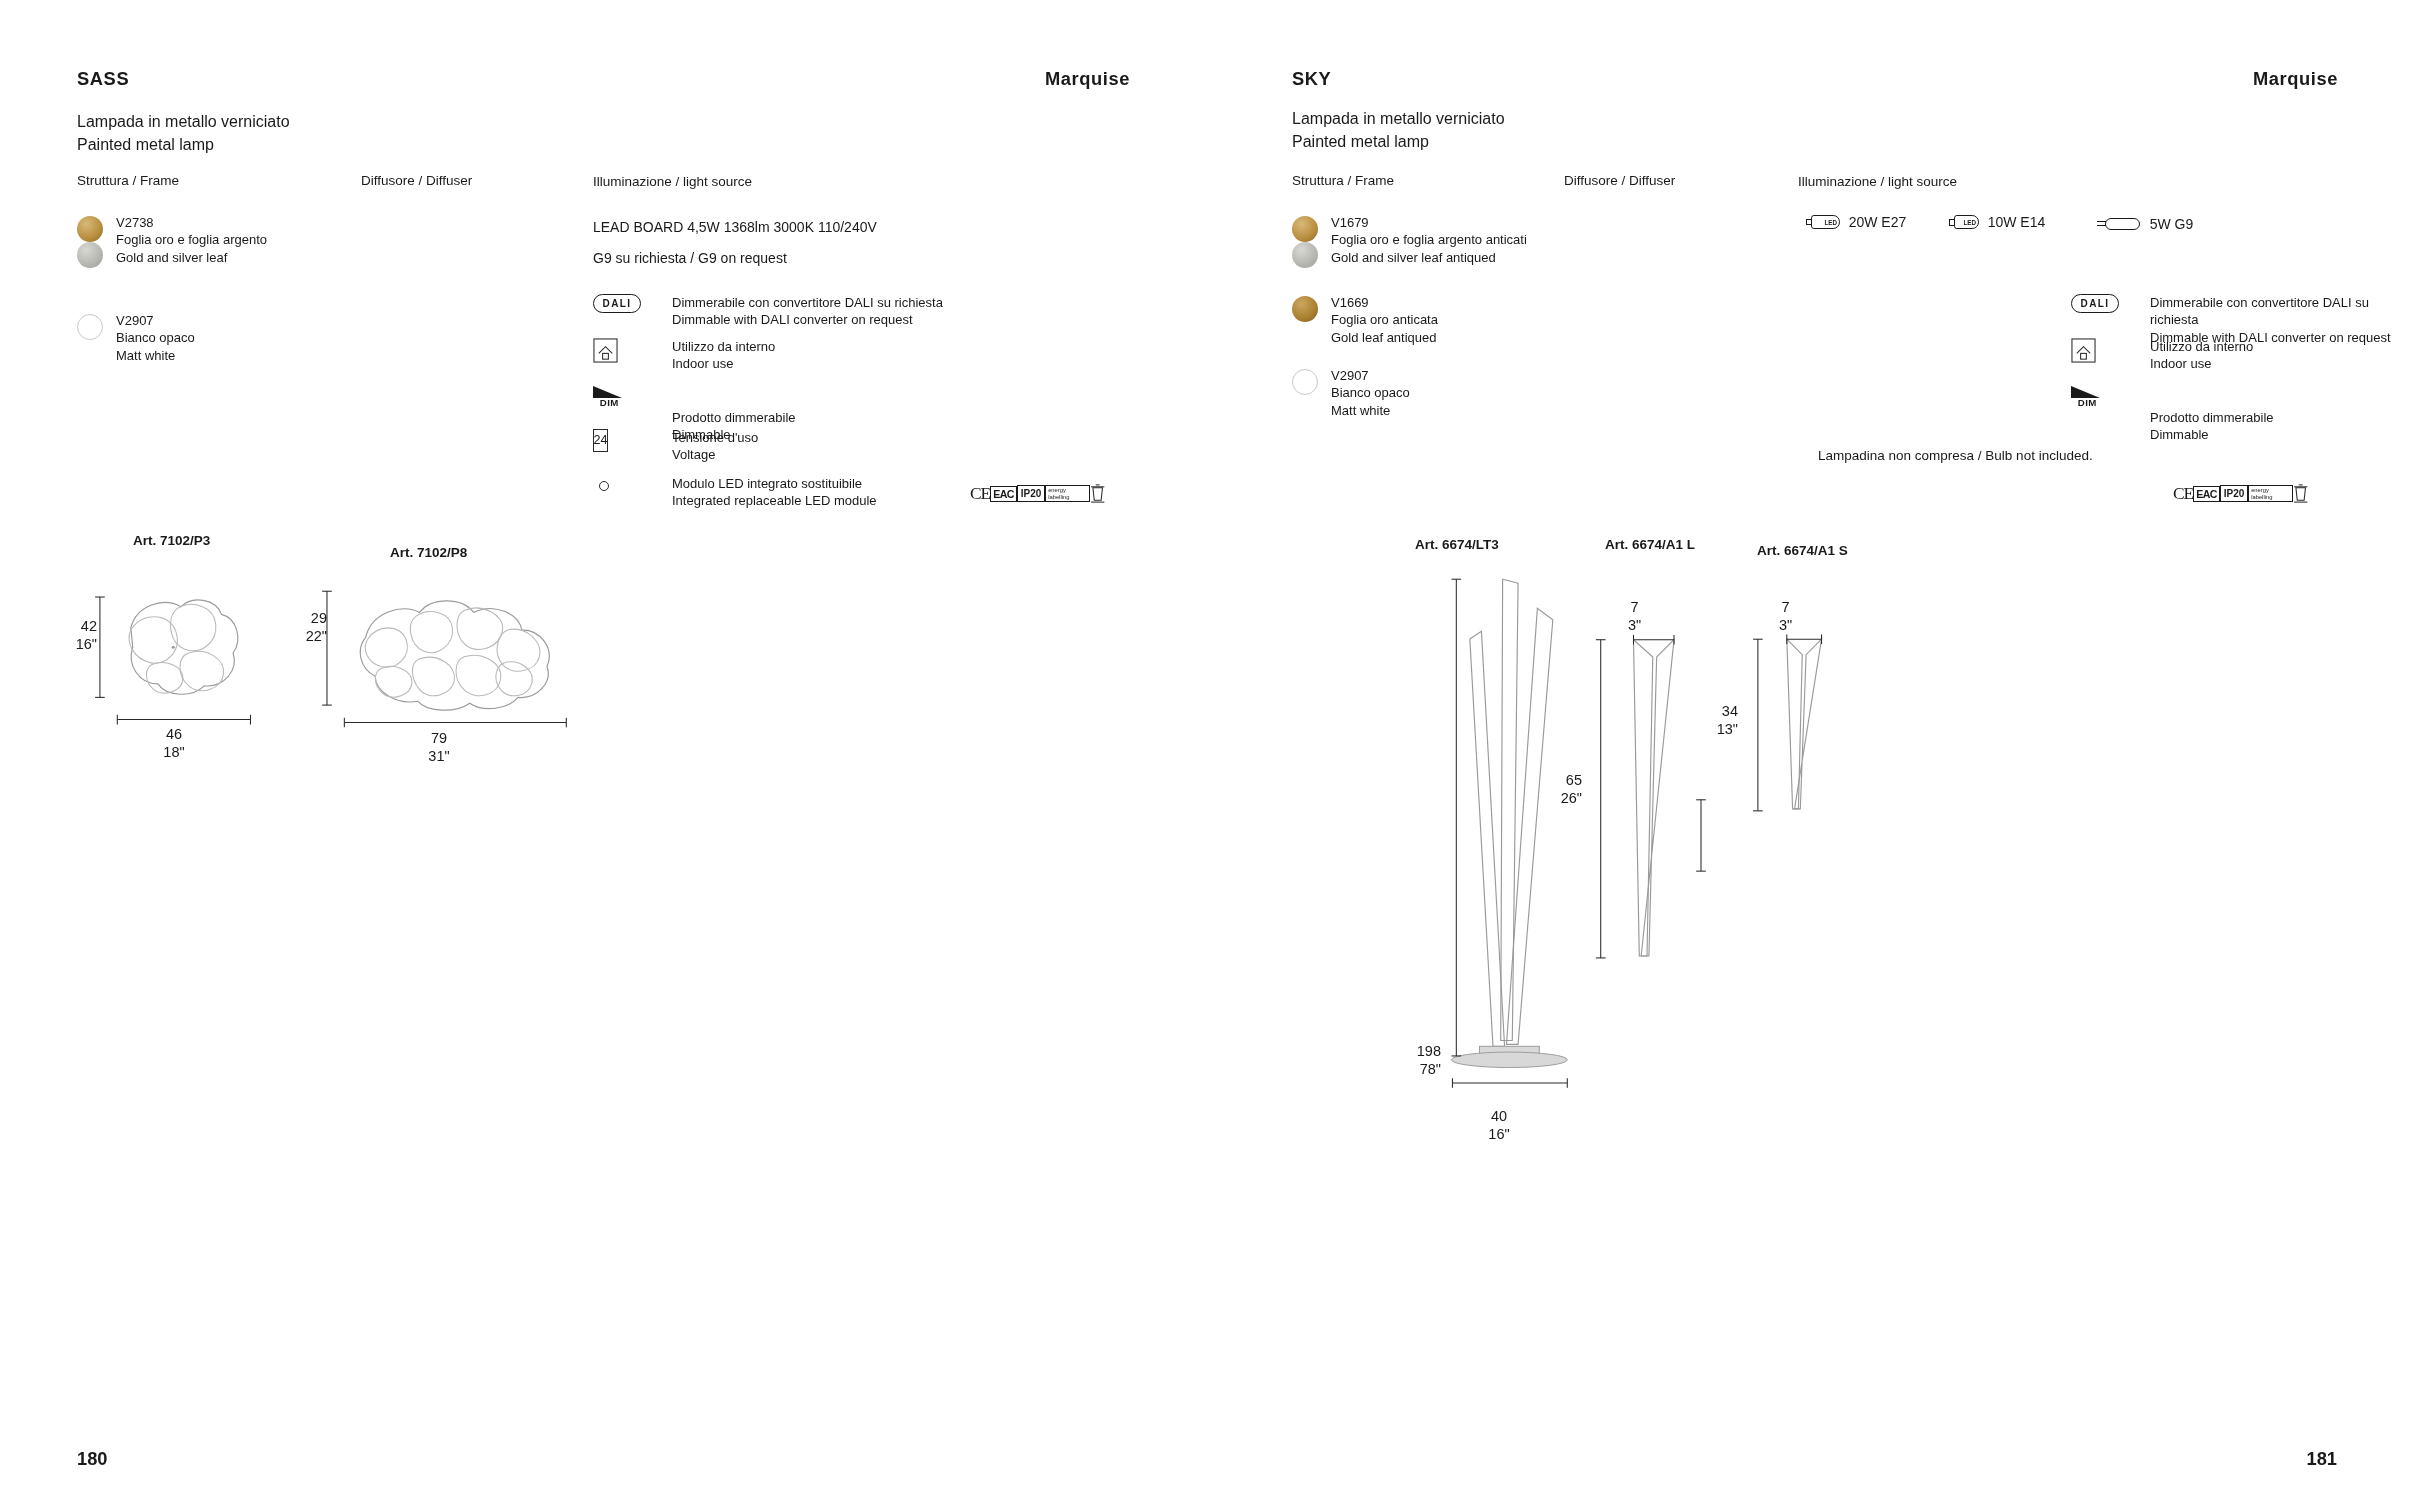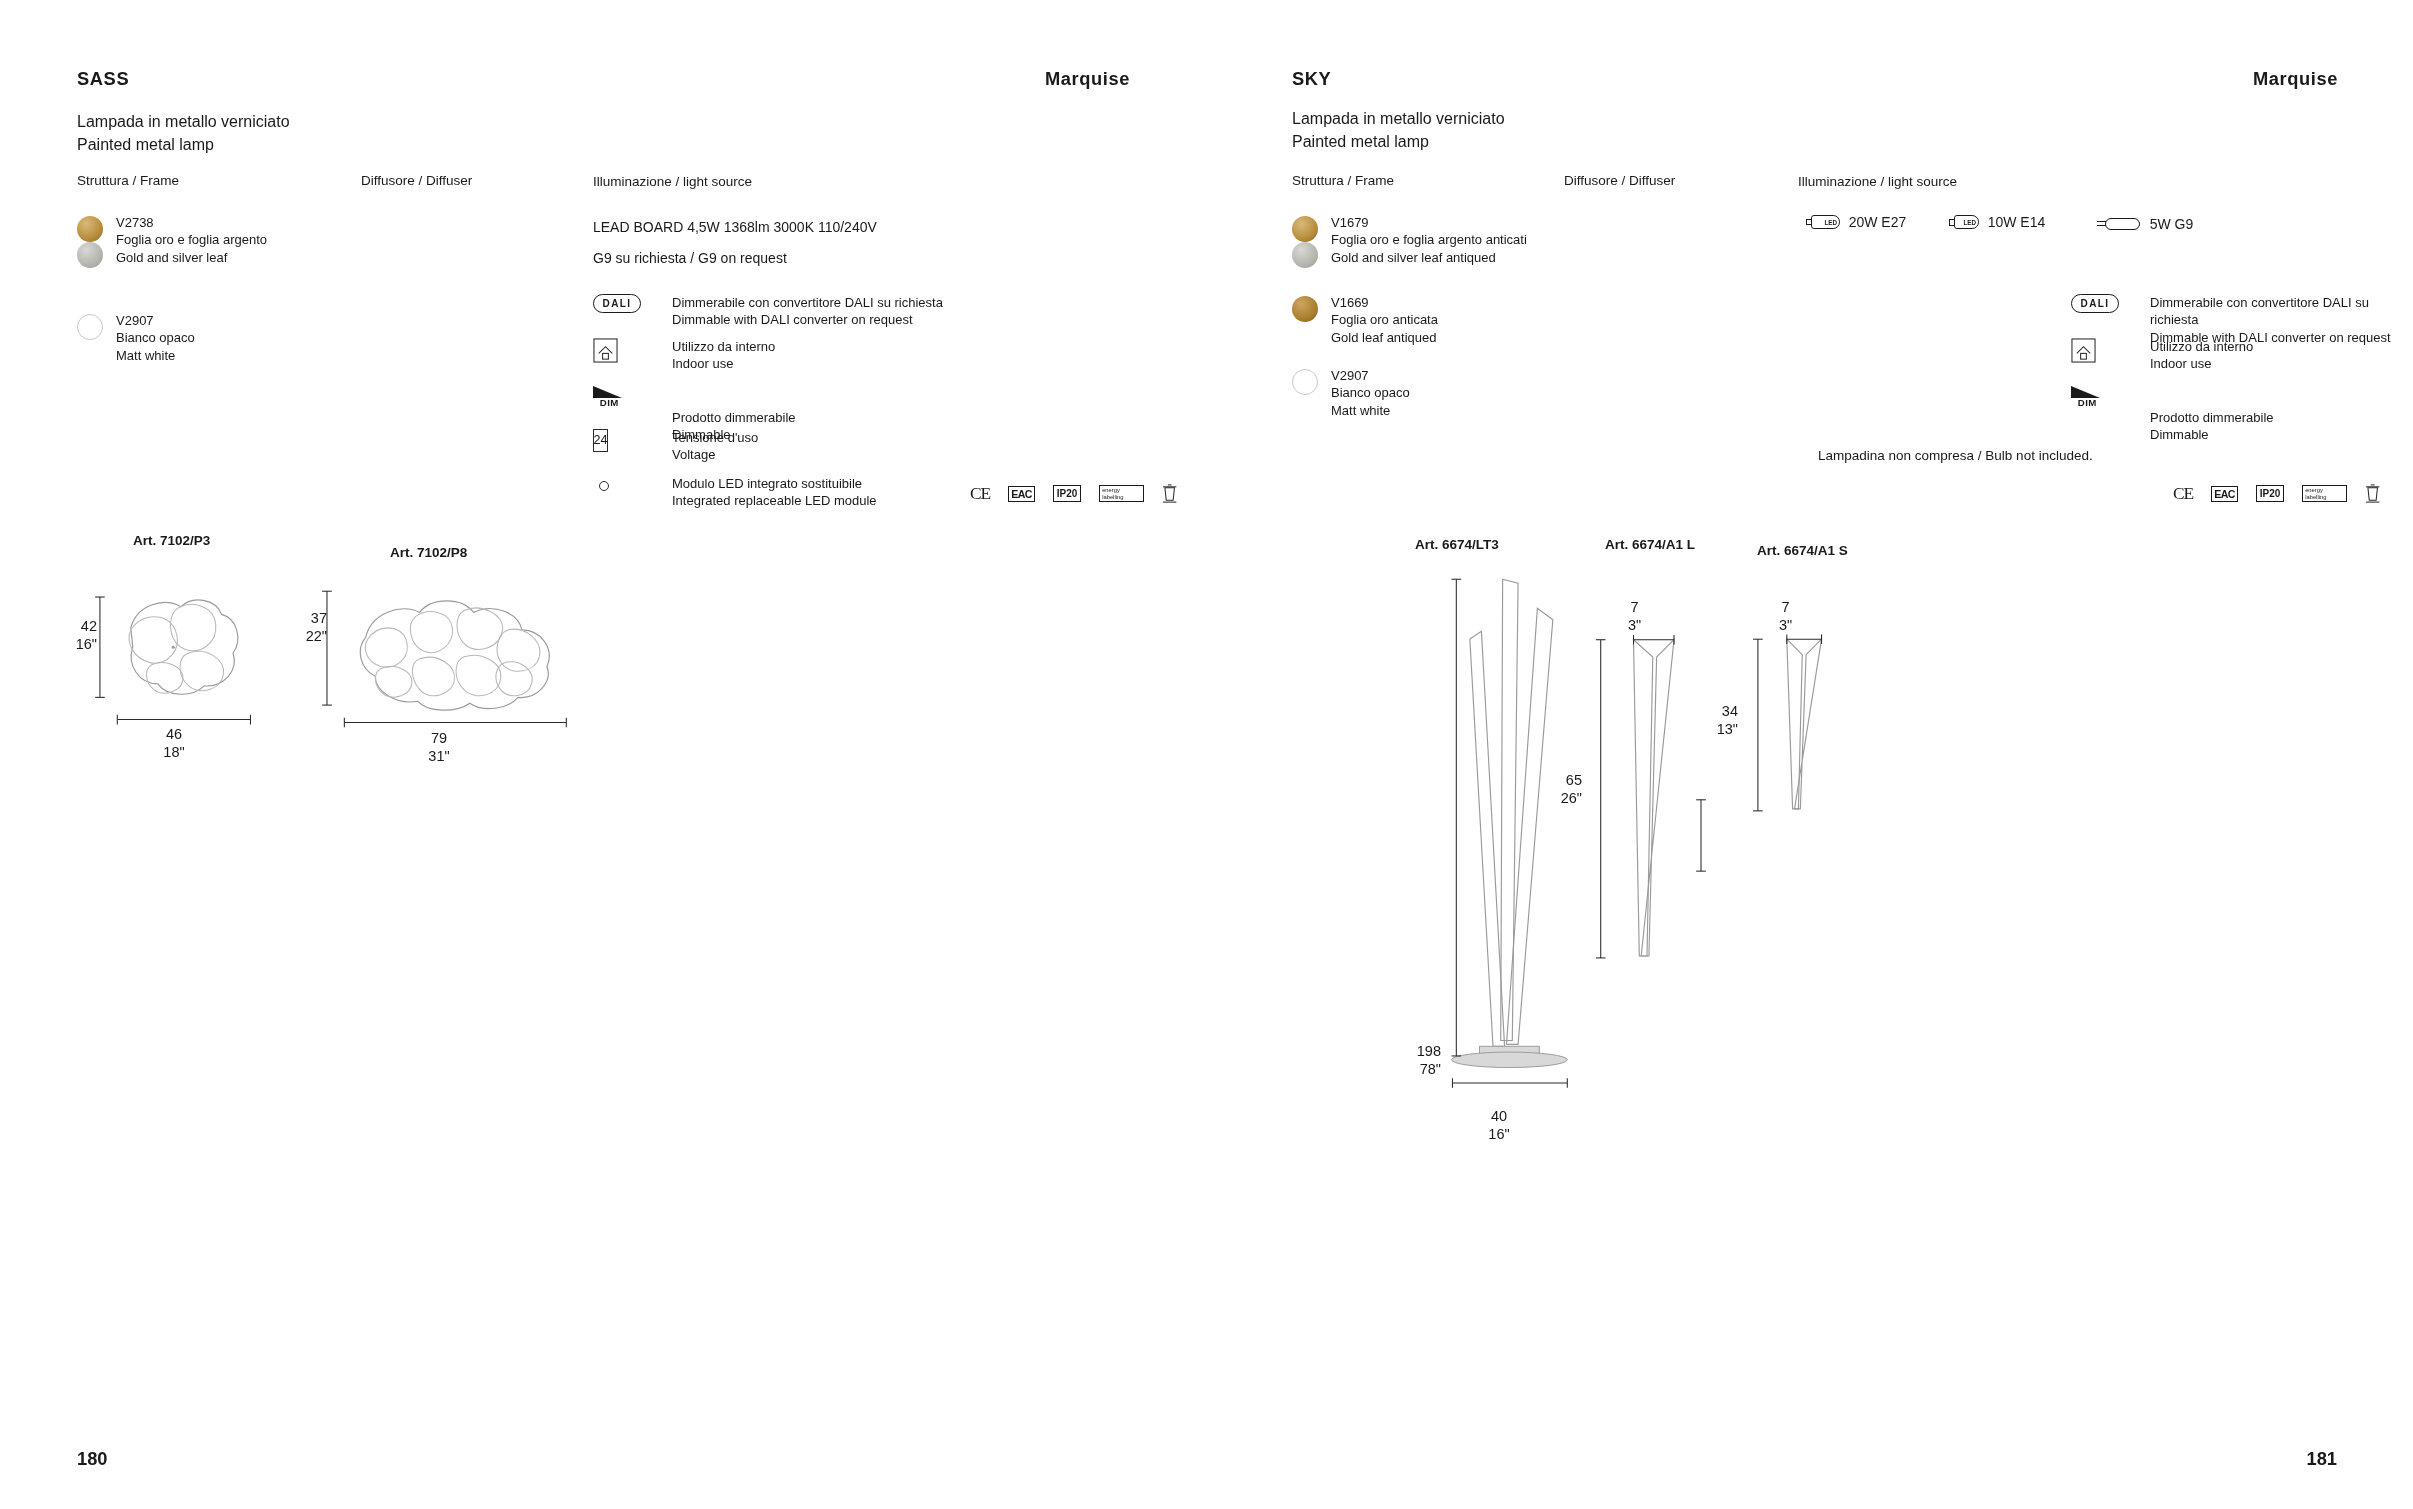--- a/index.html
+++ b/index.html
@@ -157,21 +157,21 @@
     position: absolute;
     left: 6.8px; bottom: 0;
     letter-spacing: 0.4px;
   }
   .indoor-ic svg { display: block; }
 
   .certrow {
     position: absolute;
     display: flex;
     align-items: center;
-    gap: 18px;
+    gap: 0;
   }
   .ce-mark { font-size: 17.4px; letter-spacing: -1px; font-family: "Liberation Serif", serif; }
   .eac-mark {
     border: 1.4px solid #1a1a1a;
     font-size: 10.6px;
     font-weight: bold;
     padding: 1px 1.9px;
     letter-spacing: -0.5px;
   }
   .ip-mark {
@@ -414,21 +414,21 @@
     <path class="drw-d" d="M192 96 C208 92, 224 104, 220 118 C216 132, 196 134, 188 124 C180 114, 182 100, 192 96 Z"></path>
     <line x1="8" y1="22" x2="8" y2="140" class="ln"></line>
     <line x1="3" y1="22" x2="13" y2="22" class="ln"></line>
     <line x1="3" y1="140" x2="13" y2="140" class="ln"></line>
     <line x1="26" y1="158" x2="256" y2="158" class="ln"></line>
     <line x1="26" y1="153" x2="26" y2="163" class="ln"></line>
     <line x1="256" y1="153" x2="256" y2="163" class="ln"></line>
   </svg>
 
   <div class="dimtxt" style="left:285px; top:610px; width:42px; text-align:right;">
-    <span class="cm">37</span>
+    <span class="cm">29</span>
     <span class="inch">22"</span>
   </div>
   <div class="dimtxt" style="left:410px; top:730px; width:58px;">
     <span class="cm">79</span>
     <span class="inch">31"</span>
   </div>
 
   <div class="pagenum l">180</div>
 </div>
 

